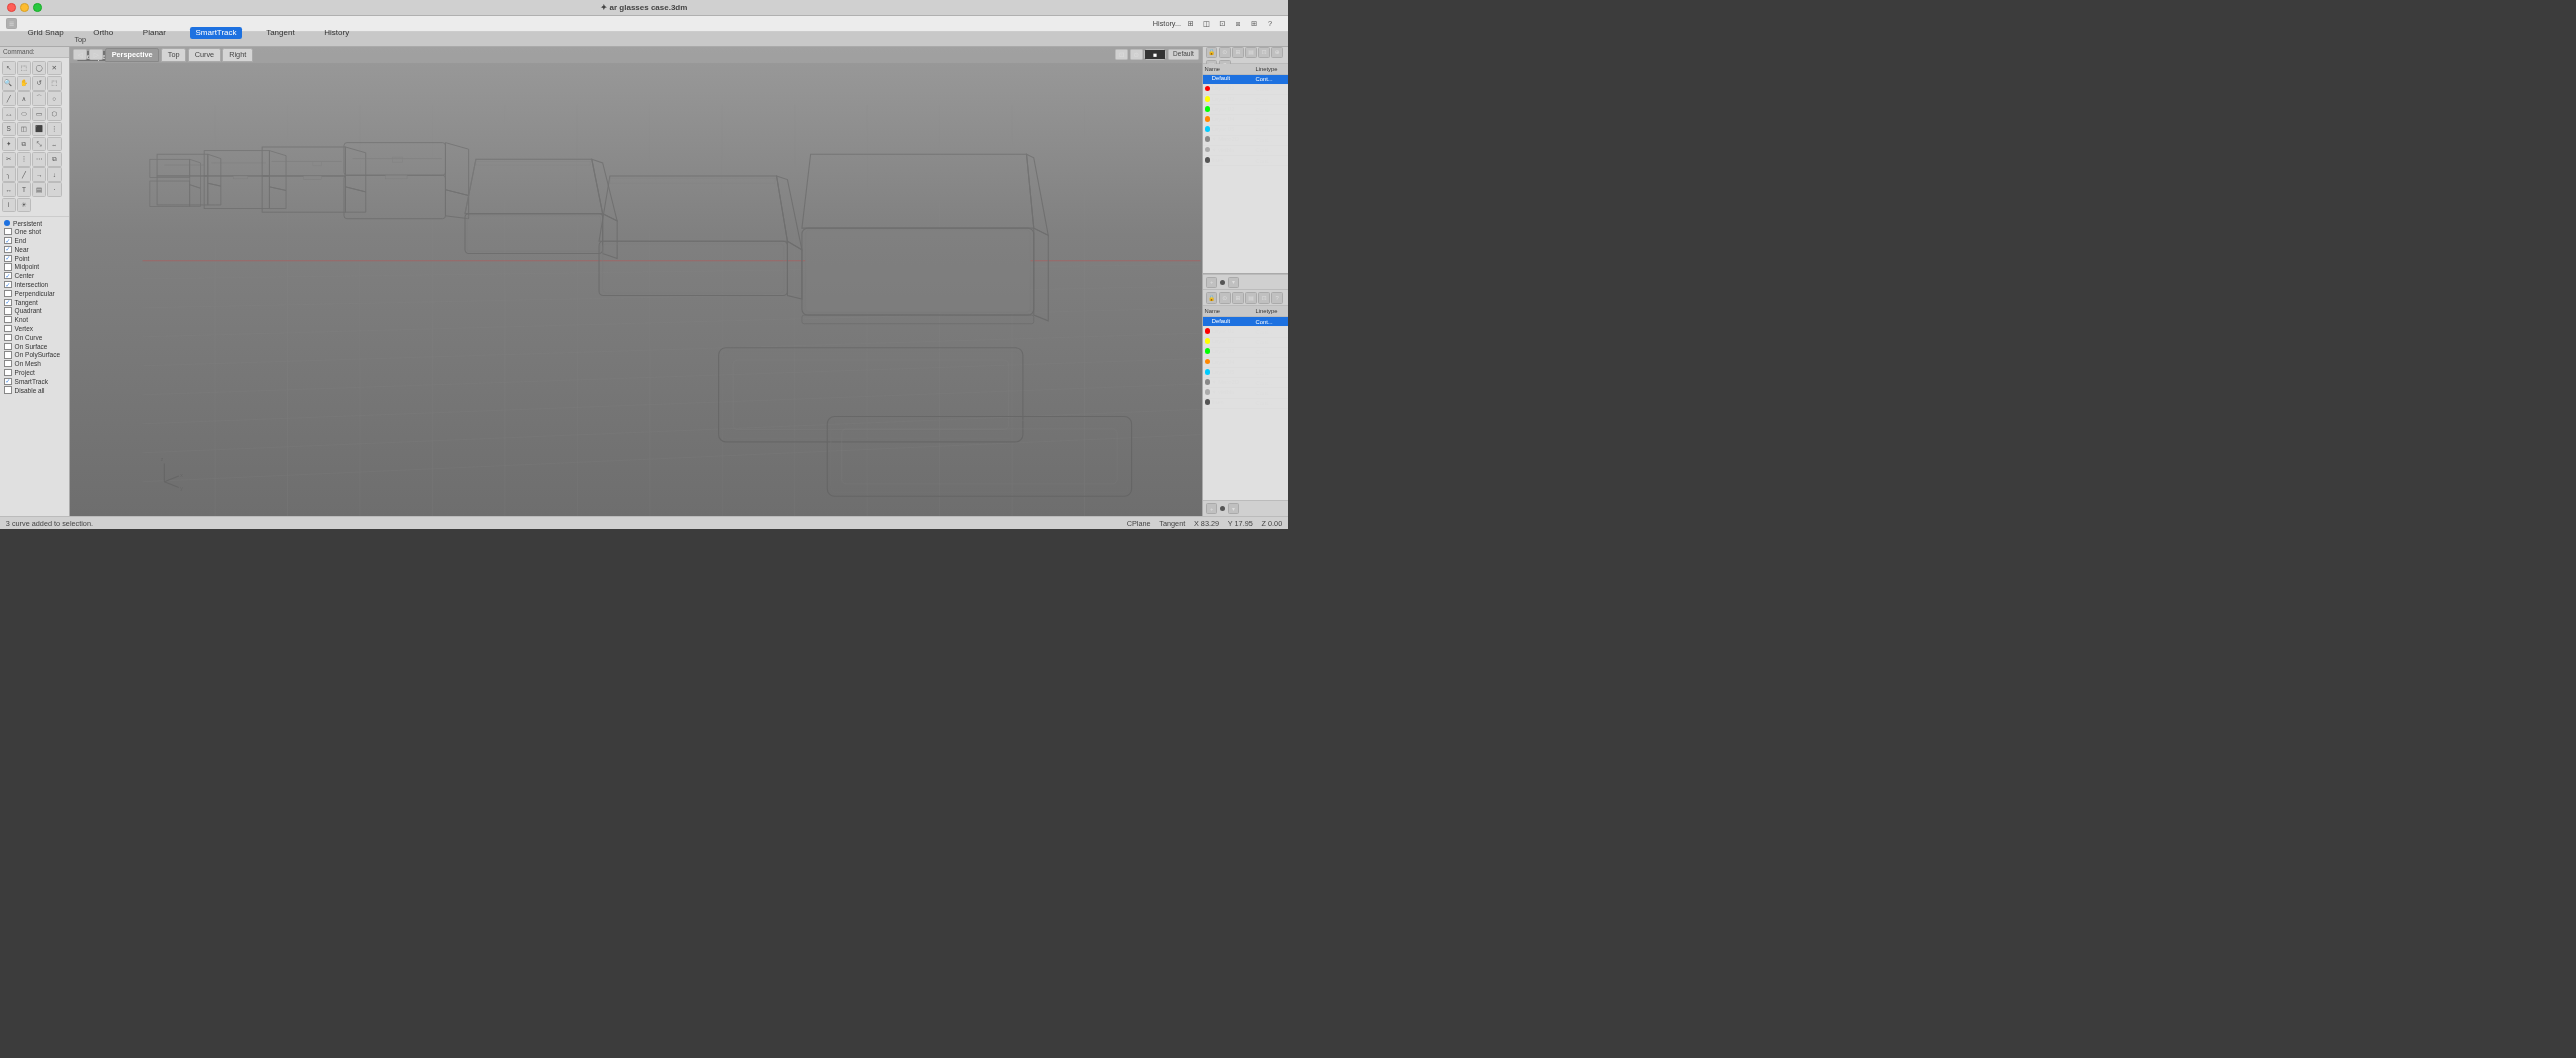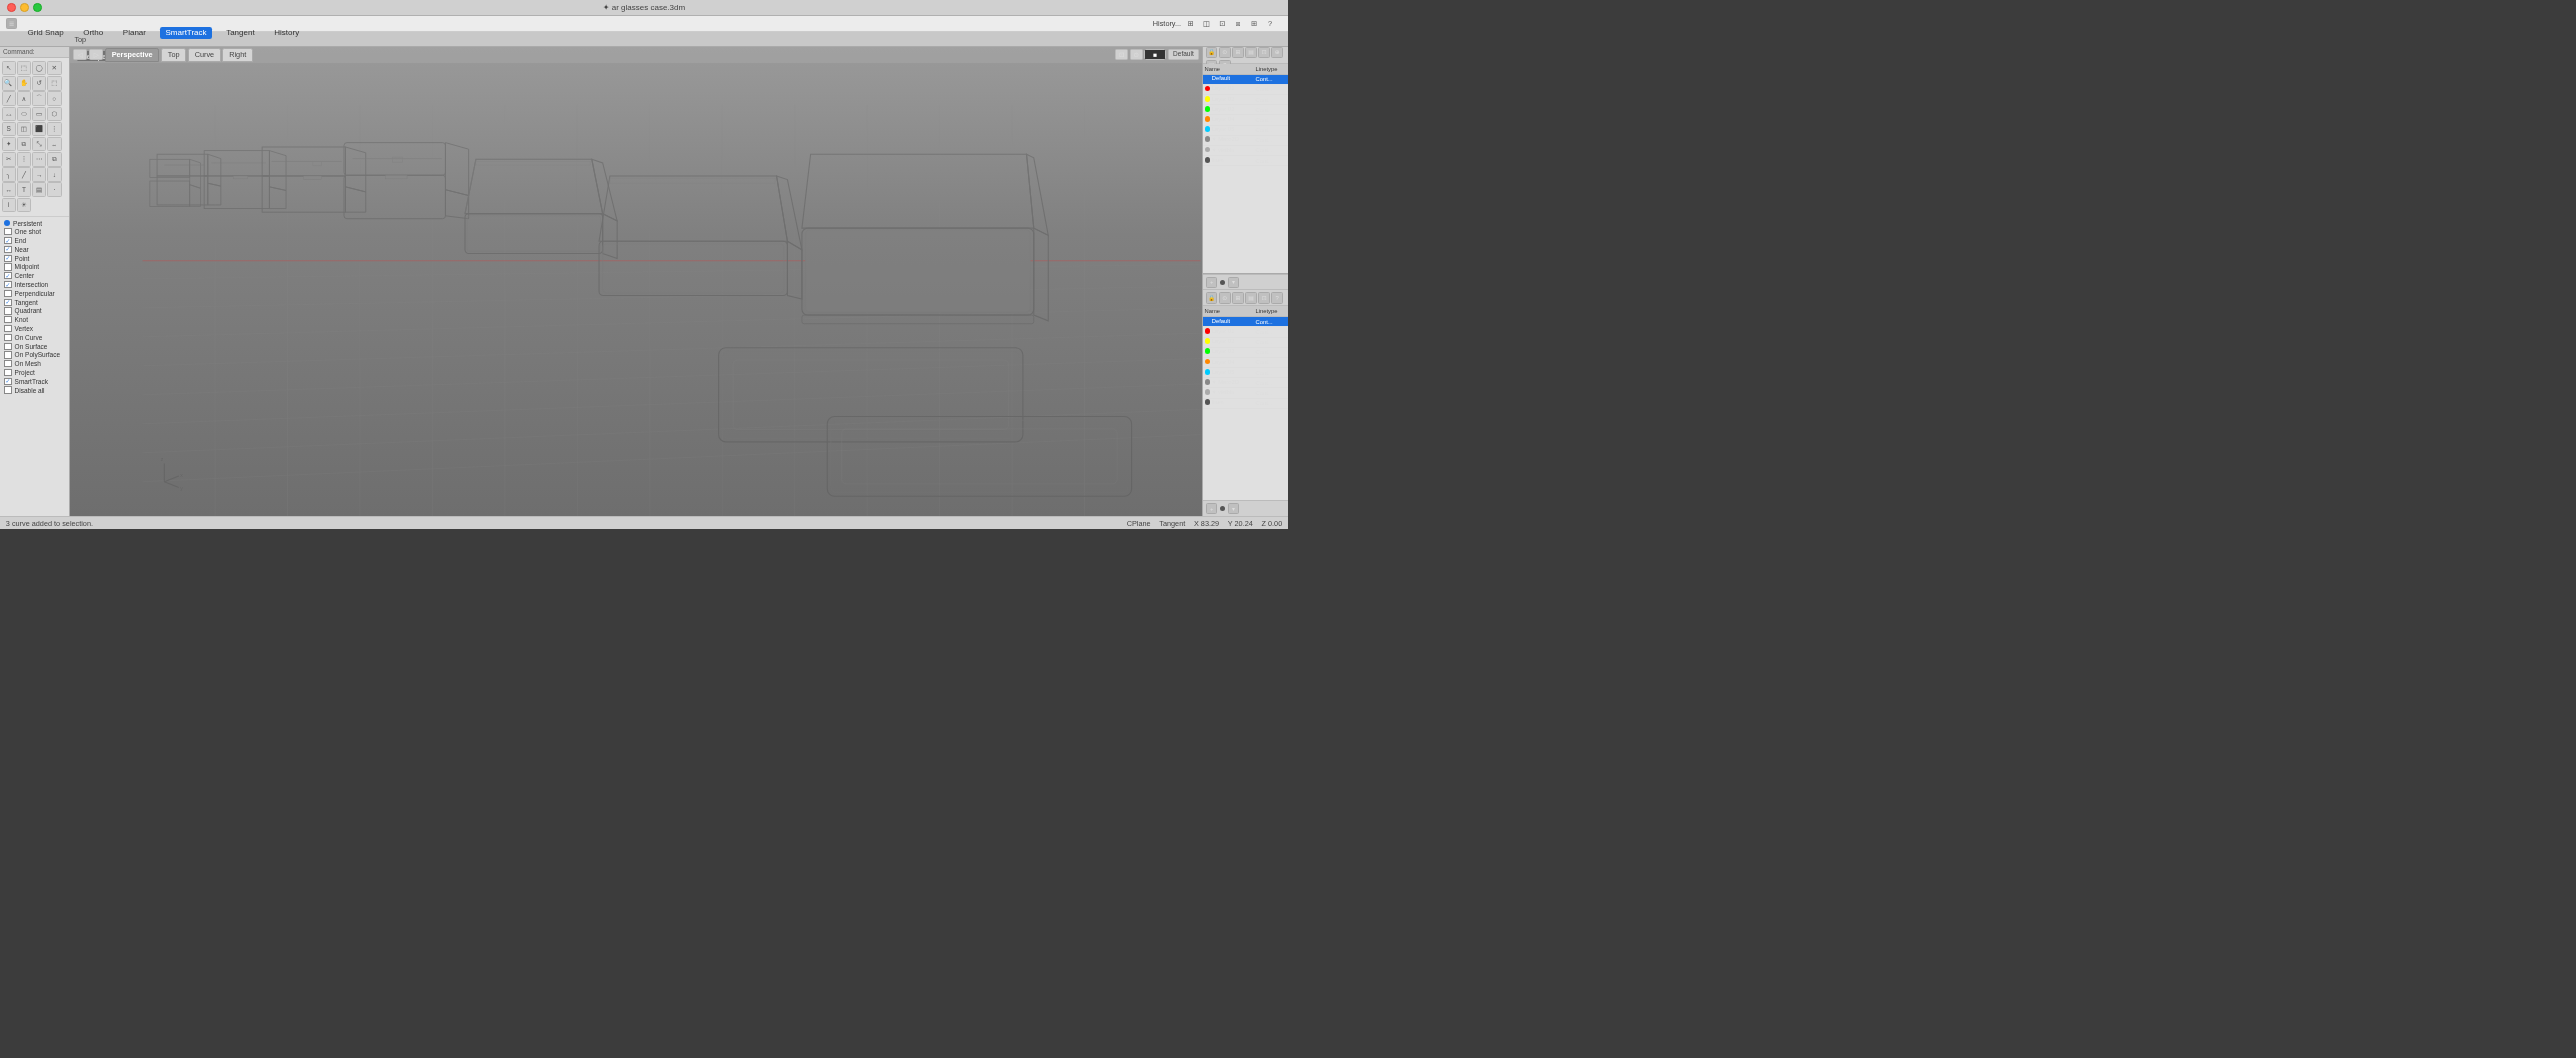--- a/index.html
+++ b/index.html
@@ -36,21 +36,21 @@
       width: 8.7px;
       height: 8.7px;
       border-radius: 50%;
     }
     .tl-red { background: #ff5f57; border: 0.7px solid #e0443e; }
     .tl-yellow { background: #febc2e; border: 0.7px solid #d4a02a; }
     .tl-green { background: #28c840; border: 0.7px solid #1aab29; }
     .title-text {
       font-size: 8px;
       color: #444;
-      font-weight: 400;
+      font-weight: 700;
     }
 
     
     #menubar {
       width: 100%;
       height: 16px;
       background: #ececec;
       display: flex;
       align-items: center;
       padding: 0 5.8px;
@@ -293,21 +293,21 @@
     <div class="traffic-light tl-red"></div>
     <div class="traffic-light tl-yellow"></div>
     <div class="traffic-light tl-green"></div>
   </div>
   <span class="title-text">✦ ar glasses case.3dm</span>
 </div>
 
 <div id="menubar">
 
   <div class="panel-btn" style="background:#b0b0b0;">☰</div>
-  <div id="menu-items-container" style="display:flex; gap:8px; margin-left:2.9px;margin-top:18px;">
+  <div id="menu-items-container" style="display:flex; gap:18px; margin-left:2.9px;margin-top:18px;">
   <div class="menu-item">Grid Snap</div>
       <div class="menu-item">Ortho</div>
       <div class="menu-item">Planar</div>
       <div class="menu-item active">SmartTrack</div>
       <div class="menu-item">Tangent</div>
       <div class="menu-item">History</div>
     </div>
   <div id="top-icons" style="position:relative; margin-left:auto; display:flex; gap:2.9px; align-items:center;">
     <span style="font-size:7.3px; color:#444; cursor:pointer;">History...</span>
     <div class="top-icon-btn">⊞</div>
@@ -825,17 +825,17 @@
     </div>
   </div>
 </div>
 
 <div id="statusbar">
   <span>3 curve added to selection.</span>
   <div class="status-right">
     <span>CPlane</span>
     <span>Tangent</span>
     <span>X 83.29</span>
-    <span>Y 20.24</span>
+    <span>Y 17.95</span>
     <span>Z 0.00</span>
   </div>
 </div>
 
 
 </body></html>

